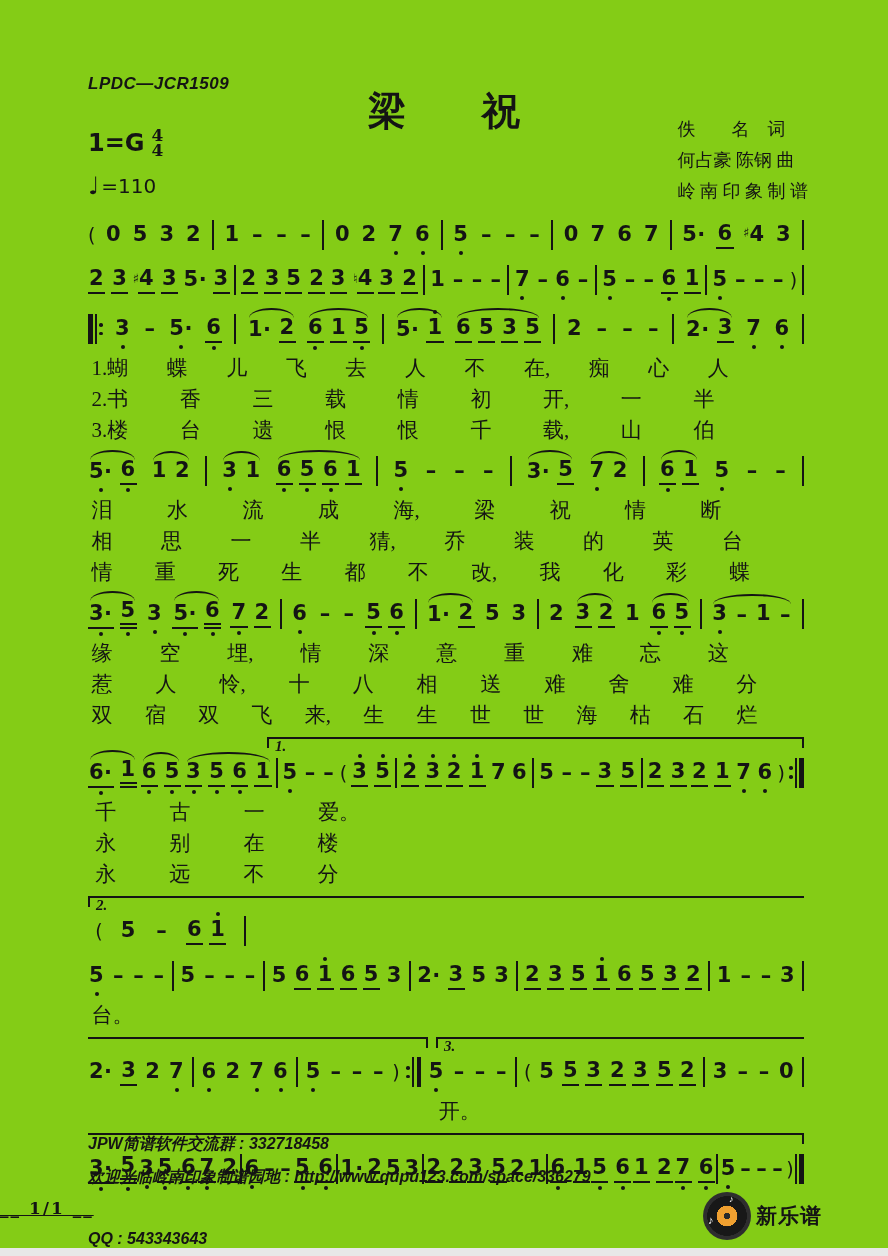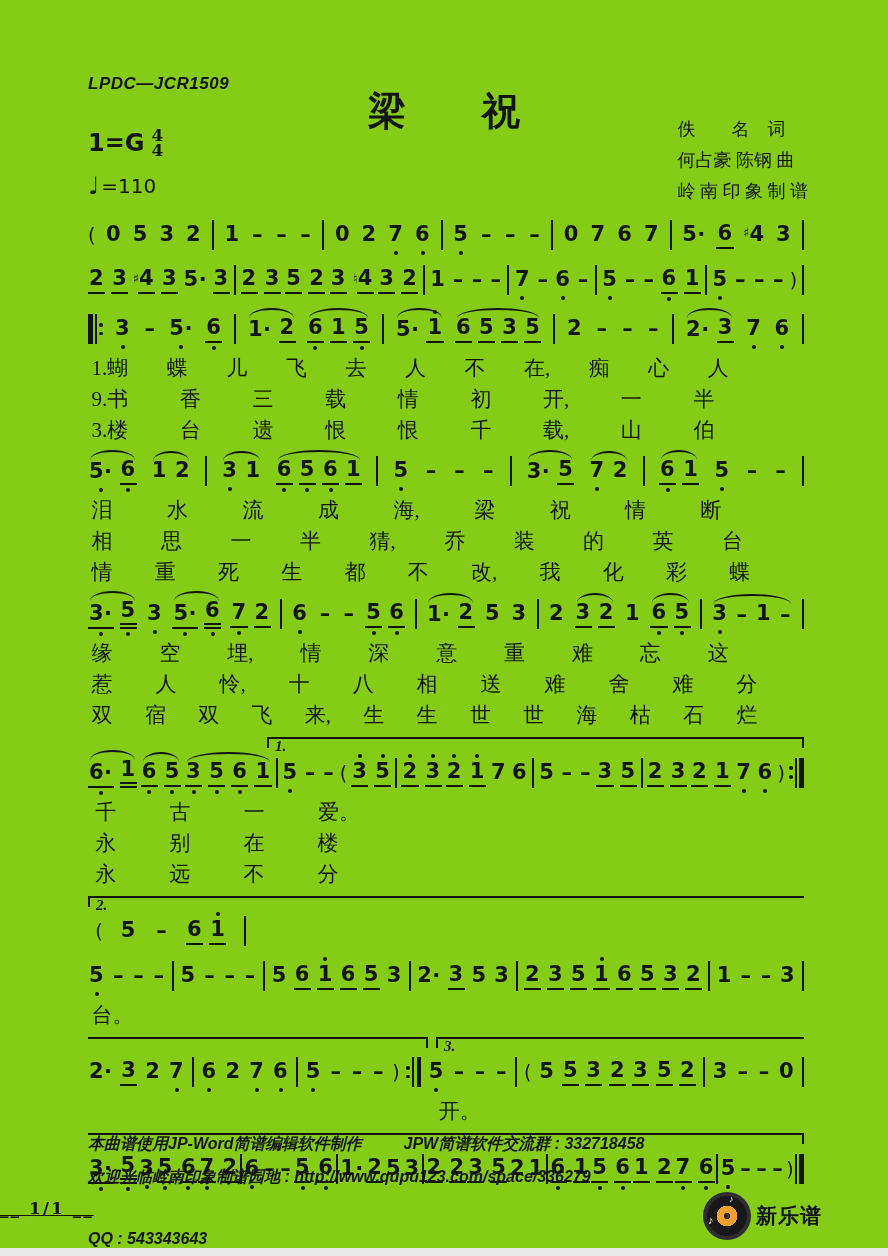--- a/index.html
+++ b/index.html
@@ -353,21 +353,21 @@
           <span class="syl">飞</span>
           <span class="syl">去</span>
           <span class="syl">人</span>
           <span class="syl">不</span>
           <span class="syl">在,</span>
           <span class="syl">痴</span>
           <span class="syl">心</span>
           <span class="syl">人</span>
         </div>
         <div class="lrow" style="width: 87%; margin-left: 0.5%;">
-          <span class="syl">9.书</span>
+          <span class="syl">2.书</span>
           <span class="syl">香</span>
           <span class="syl">三</span>
           <span class="syl">载</span>
           <span class="syl">情</span>
           <span class="syl">初</span>
           <span class="syl">开,</span>
           <span class="syl">一</span>
           <span class="syl">半</span>
         </div>
         <div class="lrow" style="width: 87%; margin-left: 0.5%;">
@@ -1117,21 +1117,20 @@
           <span class="par">)</span>
           <span class="rsign">
             <i class="bthin"></i>
             <i class="bthick"></i>
           </span>
         </div>
       </div>
     </div>
 
   <div class="fnote fnote1">
-    <span>本曲谱使用JP-Word简谱编辑软件制作</span>
     <span>JPW简谱软件交流群 : 332718458</span>
   </div>
   <div class="fnote fnote2">
     <span>欢迎光临岭南印象制谱园地 : http://www.qupu123.com/space/336279</span>
     <span>QQ : 543343643</span>
   </div>
 
   <div class="pageno">__ 1/1 __</div>
 
   <div class="logo">

